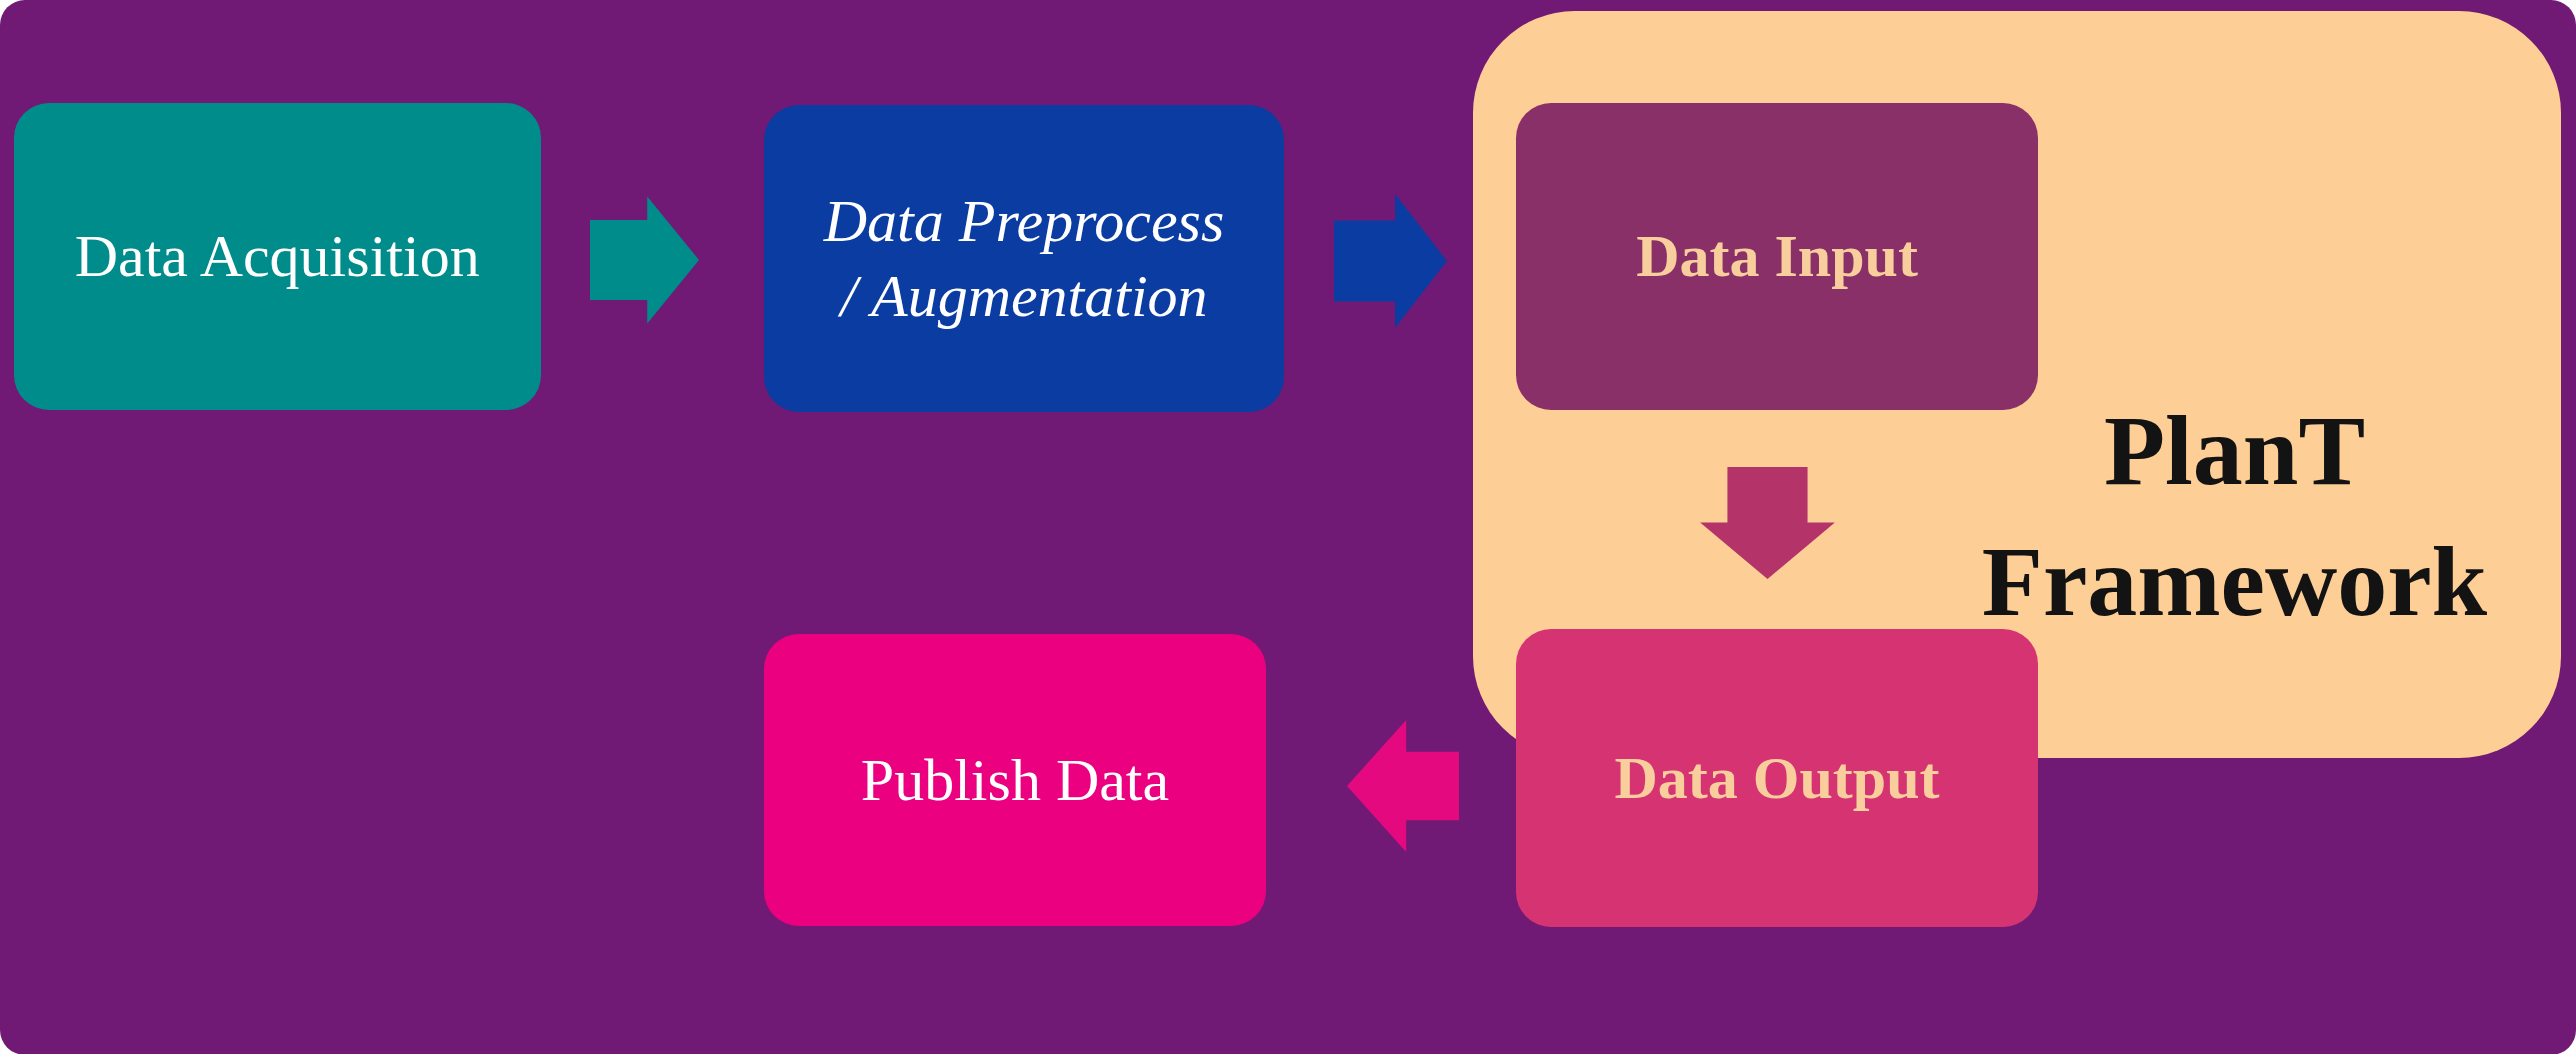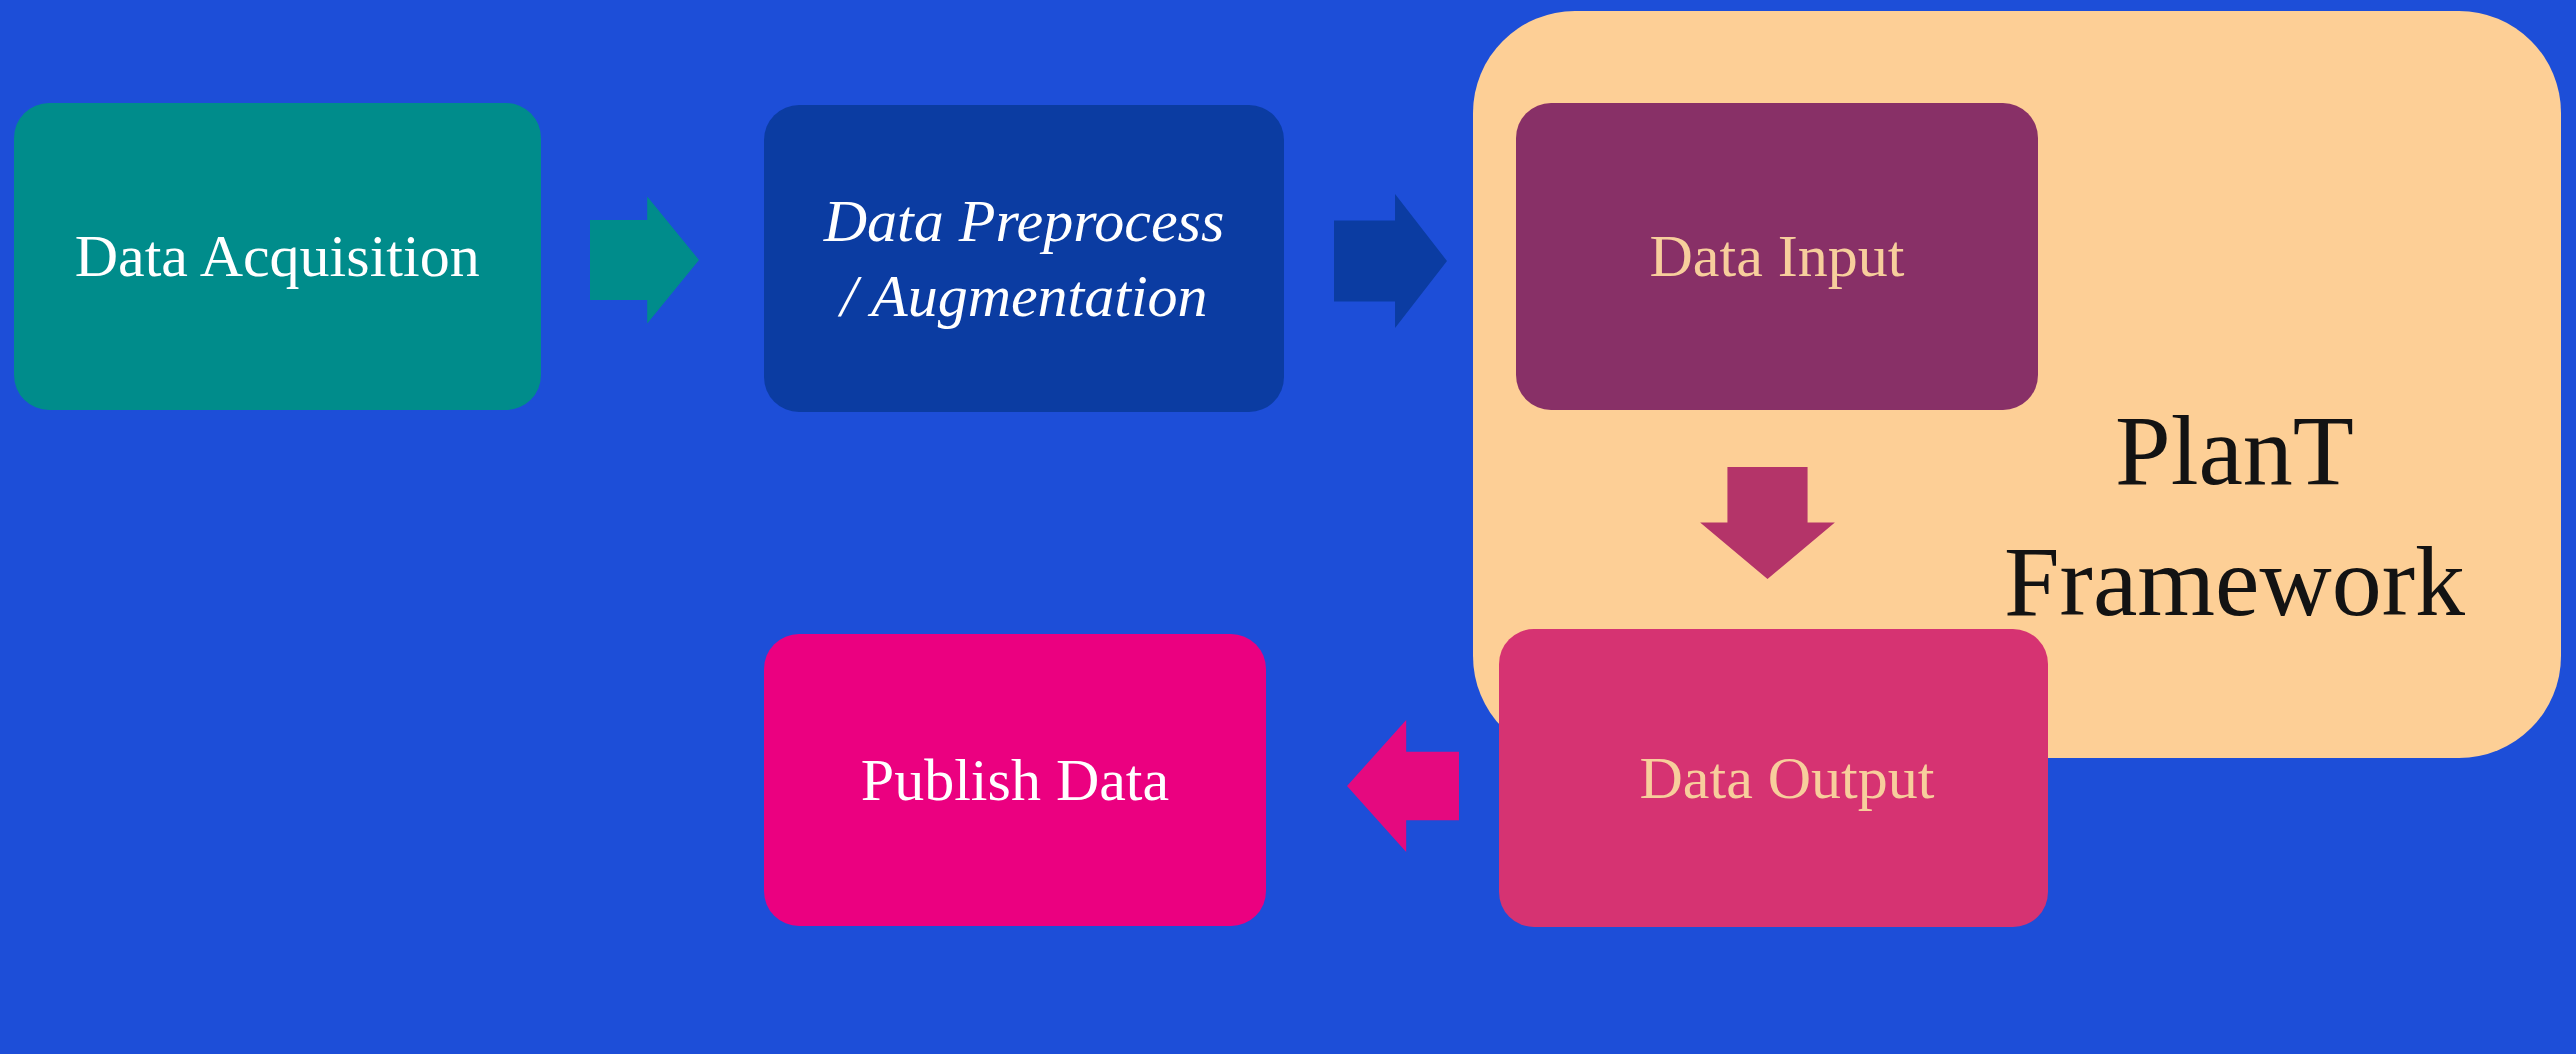--- a/index.html
+++ b/index.html
@@ -26,50 +26,51 @@
     line-height: 1.25;
     white-space: pre-line;
   }
   .framework {
     position: absolute;
     left: 1473px;
     top: 11px;
     width: 1088px;
     height: 747px;
     border-radius: 102px;
+    font-weight: bold;
   }
   .framework-label {
     position: absolute;
     left: 479px;
     top: 374px;
     width: 565px;
     text-align: center;
     font-size: 100px;
     line-height: 1.31;
     white-space: pre-line;
   }
   .arrow {
     position: absolute;
     display: block;
   }
   
   .n-acq    { left: 13.7px;   top: 103px; width: 527px; height: 307px; }
   .n-pre    { left: 764px;  top: 105px; width: 520px; height: 307px; font-style: italic; }
   .n-input  { left: 43px;   top: 92px; width: 522px; height: 307px; } 
-  .n-output { left: 26px;   top: 618px; width: 522px; height: 298px; padding-left: 27px; } 
+  .n-output { left: 43px;   top: 618px; width: 522px; height: 298px; } 
   .n-pub    { left: 764px;  top: 634px; width: 502px; height: 292px; }
   .a-teal   { left: 590px;  top: 196px; }
   .a-blue   { left: 1334px; top: 194px; }
   .a-down   { left: 227px;  top: 456px; } 
   .a-left   { left: 1347px; top: 720px; }
 </style>
 </head>
 <body>
 
-<div class="canvas" style="background-color: #1d4ed8;">
+<div class="canvas" style="background-color: #701a75; border-radius: 25px;">
 
   <div class="node n-acq" style="background-color: rgb(0, 140, 139); color: rgb(255, 255, 255);">
     <span>Data Acquisition</span>
   </div>
 
   <svg class="arrow a-teal" width="109" height="128" viewBox="0 0 120 140">
     <polygon points="0,26 63,26 63,0 120,70 63,140 63,114 0,114" fill="#008C8B"></polygon>
   </svg>
 
   <div class="node n-pre" style="background-color: rgb(11, 60, 162); color: rgb(255, 255, 255);">

